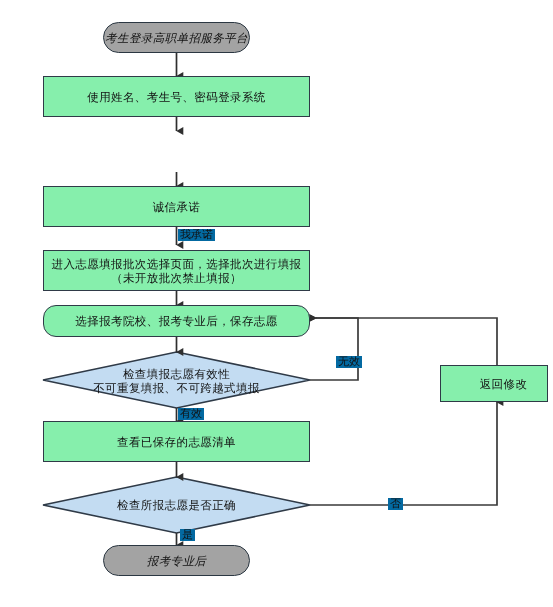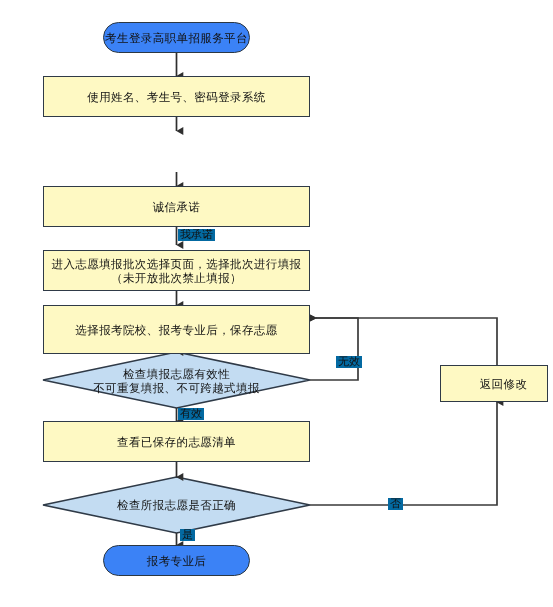--- a/index.html
+++ b/index.html
@@ -8,34 +8,35 @@
     background:#ffffff;
     font-family:"DejaVu Sans","Liberation Sans",sans-serif;
     overflow:hidden;
   }
   #canvas{position:relative;width:553px;height:607px;}
   svg.connectors{position:absolute;left:0;top:0;width:553px;height:607px;pointer-events:none;}
 
   .node{
     position:absolute;
     box-sizing:border-box;
-    background:#fef9c3;
+    background:#86efac;
     border:1.6px solid #2f3a47;
     display:flex;align-items:center;justify-content:center;
     text-align:center;
     color:#121212;
     font-size:11.5px;
     line-height:14px;
     letter-spacing:.4px;
     z-index:3;
   }
   .node.terminal{
     border-radius:26px;
     border:1.6px solid #2b3742;
-    background:#3b82f6;
+    background:#a3a3a3;
+    font-style:italic;
   }
 
   
   .diamond-label{
     position:absolute;
     display:flex;align-items:center;justify-content:center;
     text-align:right;
     color:#121212;
     font-size:11.5px;
     line-height:14px;
@@ -104,21 +105,21 @@
 
   <div class="node" style="left:43px;top:186px;width:267px;height:41px;">
     <span>诚信承诺</span>
   </div>
 
   <div class="node" style="left:43px;top:250px;width:267px;height:41px;flex-direction:column;">
     <span>进入志愿填报批次选择页面，选择批次进行填报</span>
     <span>（未开放批次禁止填报）</span>
   </div>
 
-  <div class="node" style="left:43px;top:305px;width:267px;height:49px;">
+  <div class="node" style="left:43px;top:305px;width:267px;height:32px;border-radius:13px;">
     <span>选择报考院校、报考专业后，保存志愿</span>
   </div>
 
   <div class="diamond-label" style="left:43px;top:366px;width:267px;height:30px;flex-direction:column;">
     <span>检查填报志愿有效性</span>
     <span>不可重复填报、不可跨越式填报</span>
   </div>
 
   <div class="node" style="left:43px;top:421px;width:267px;height:41px;font-family:Liberation Serif, serif;">
     <span>查看已保存的志愿清单</span>

